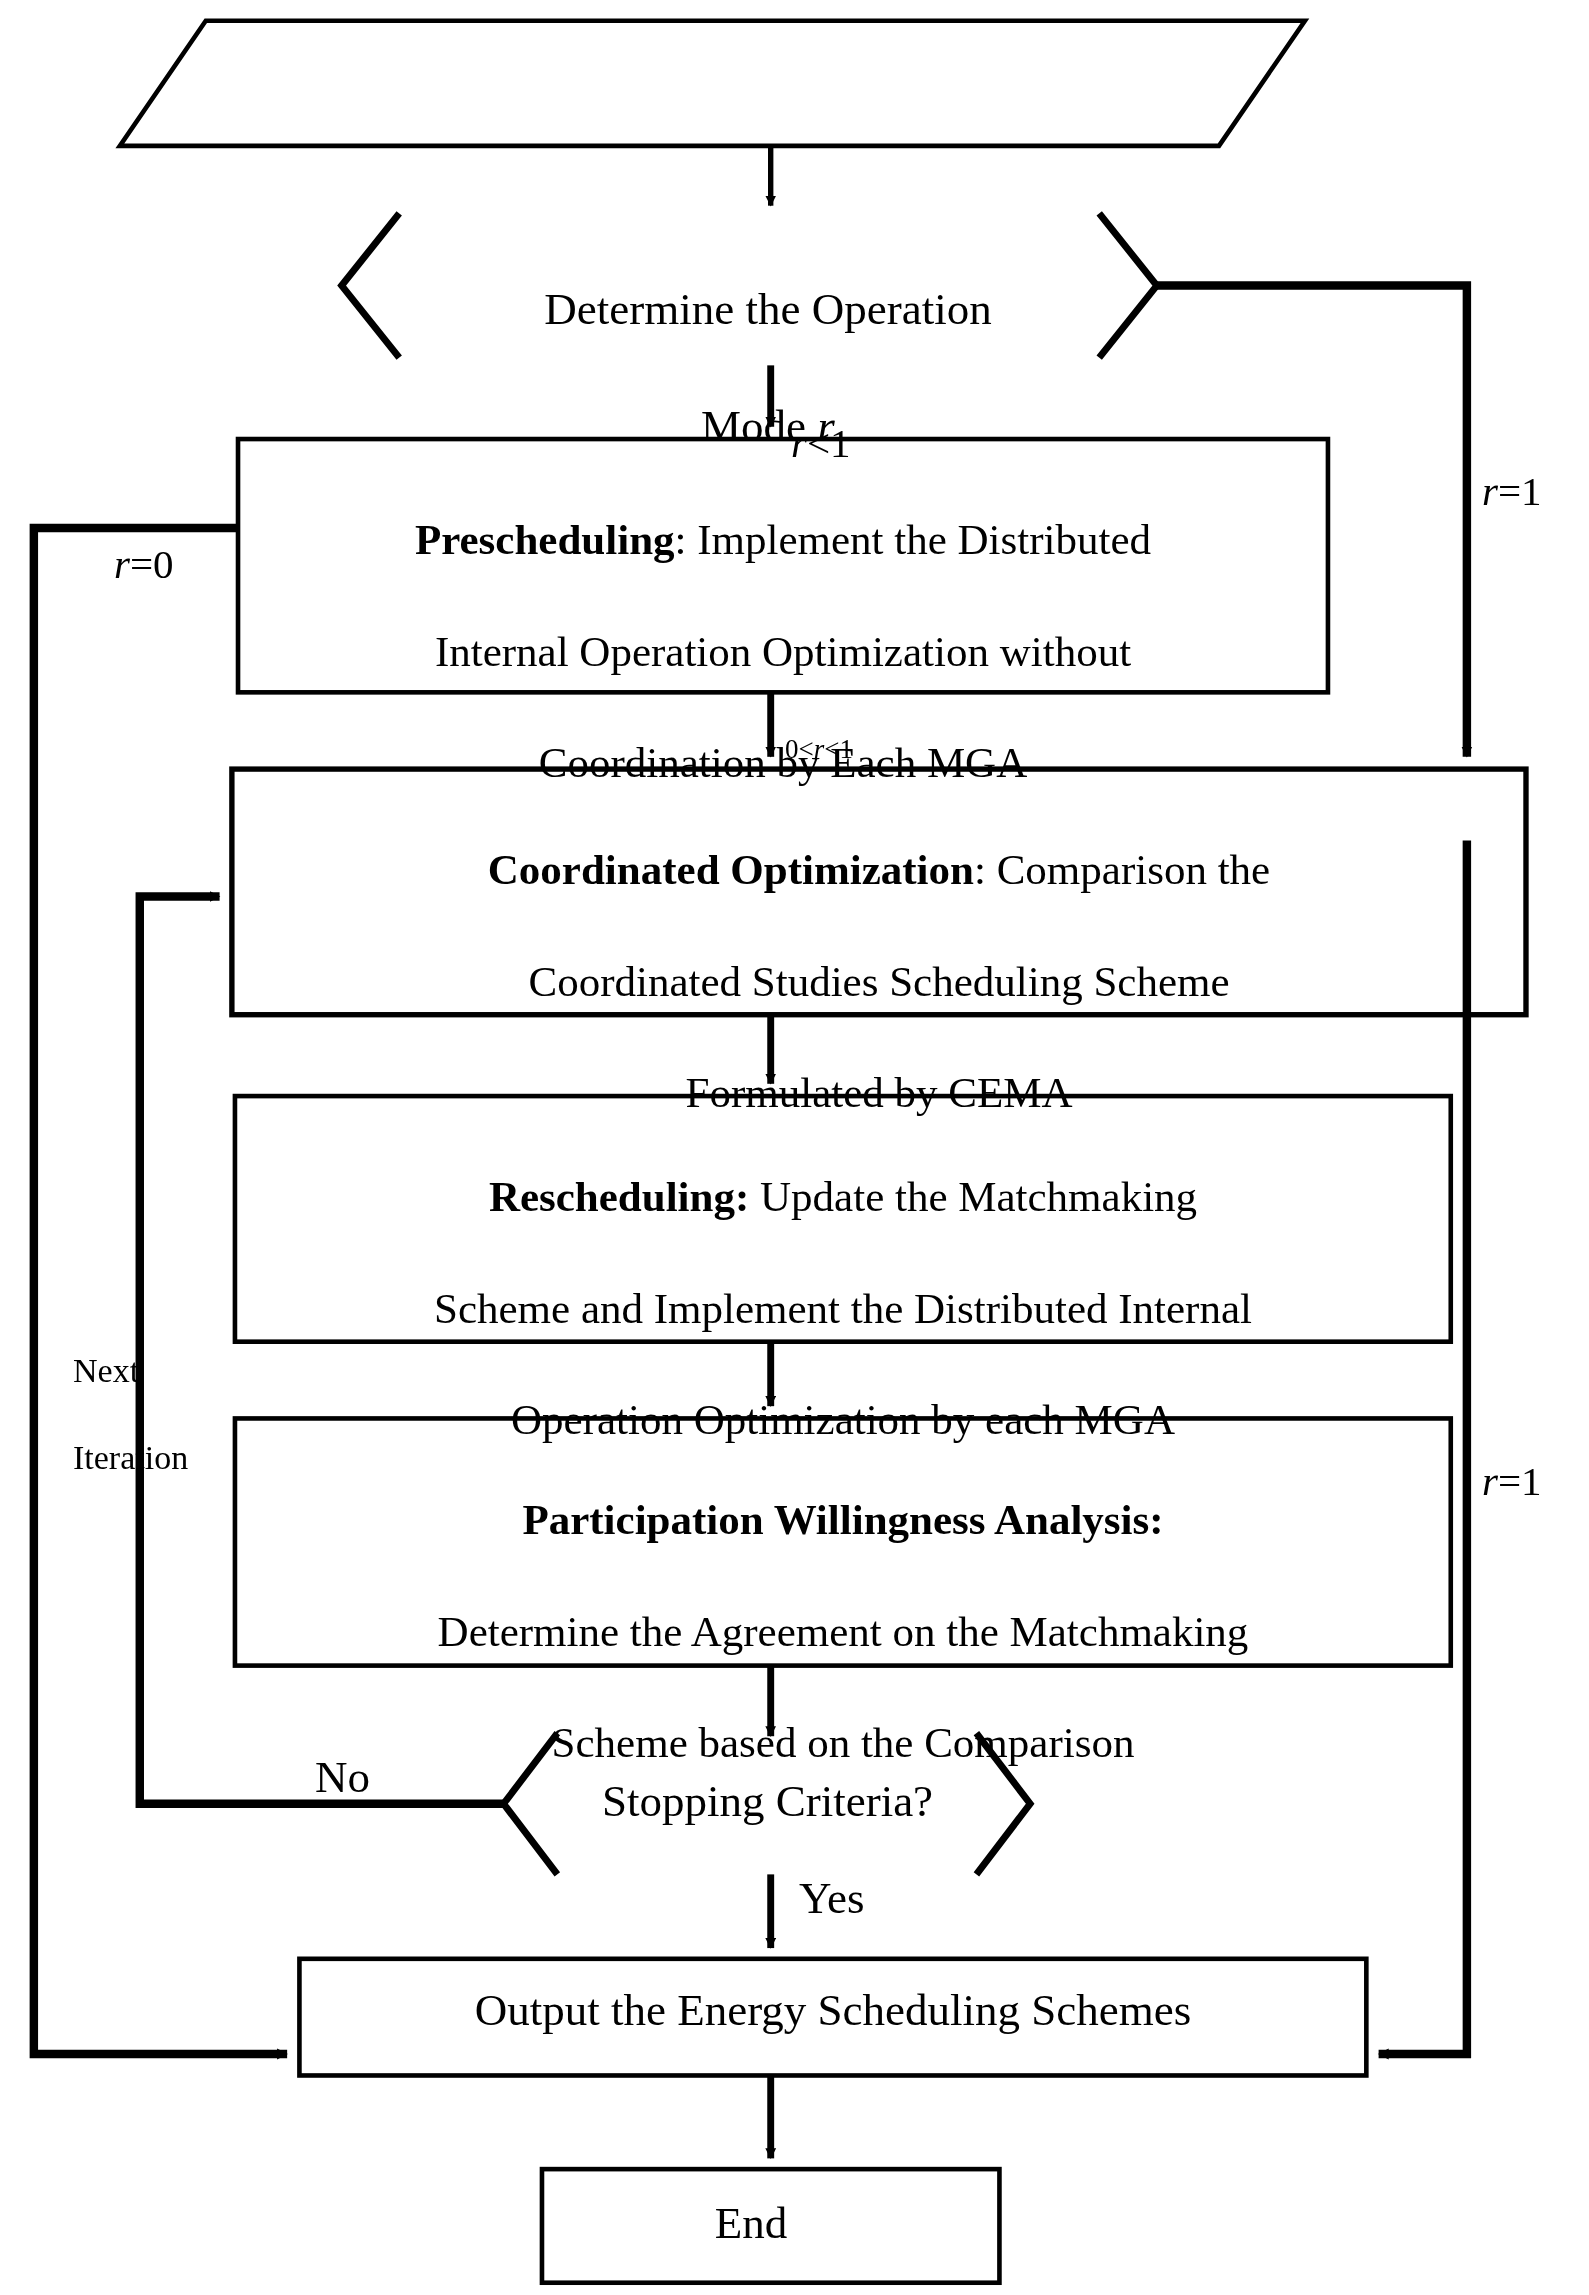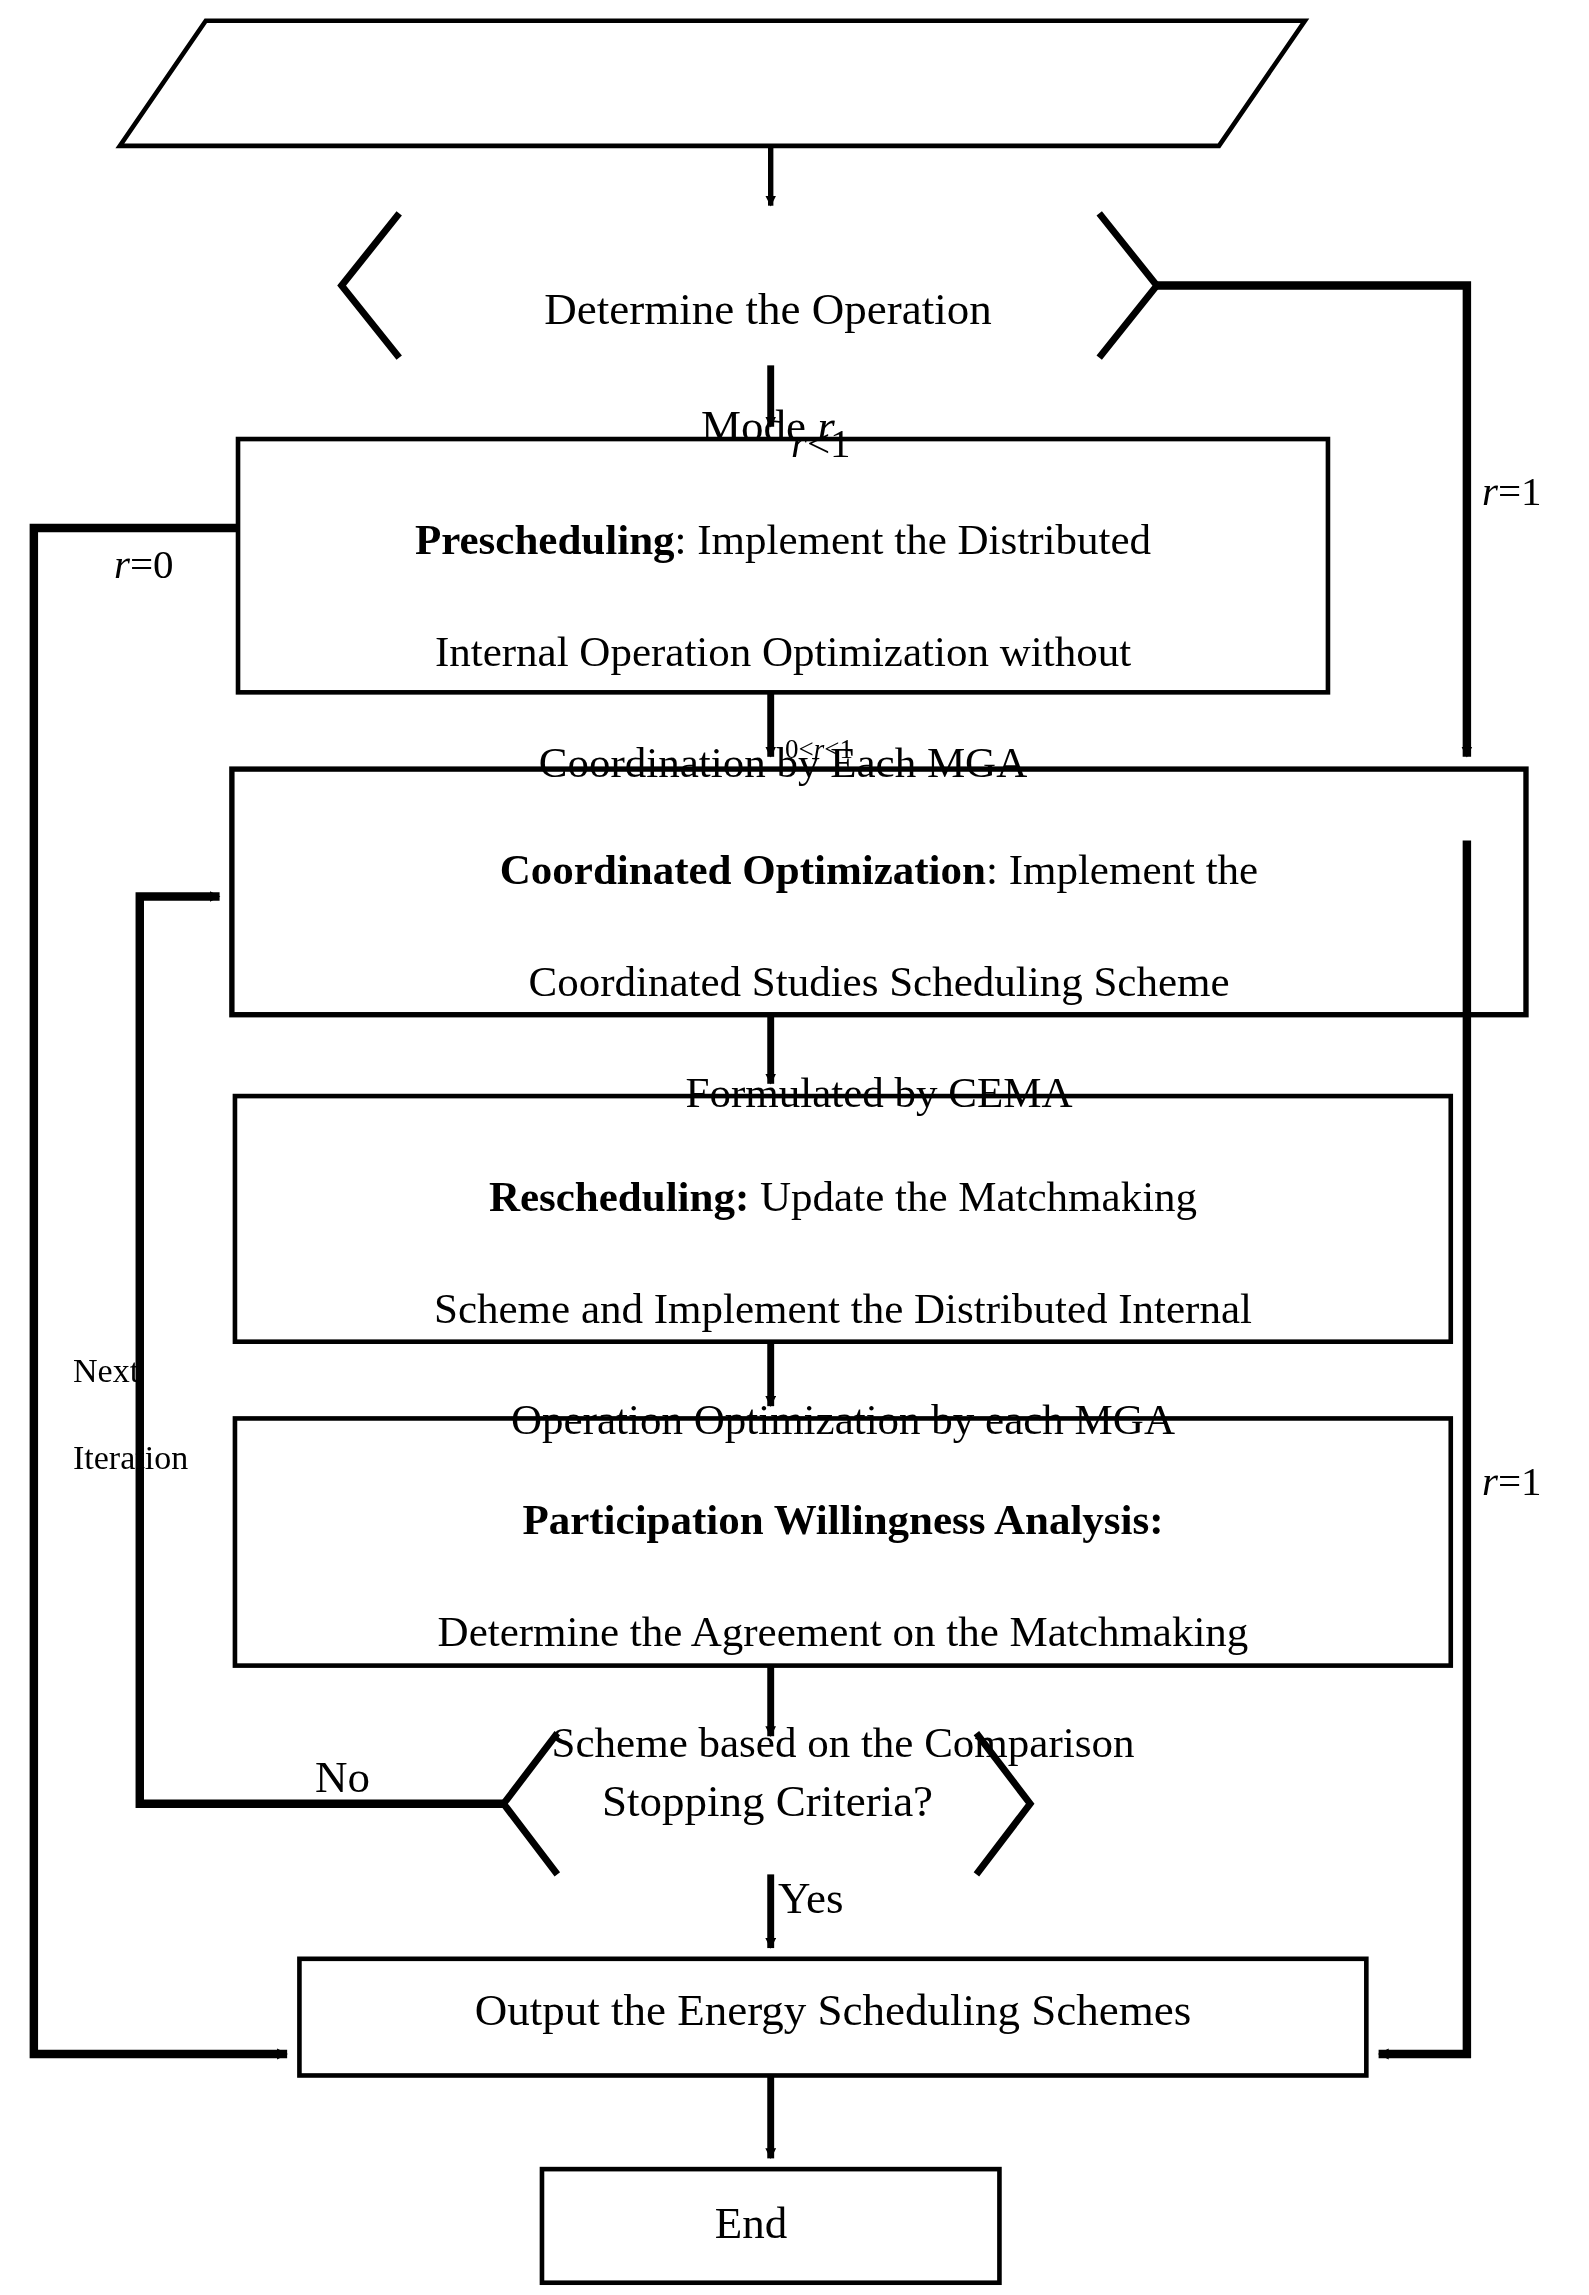--- a/index.html
+++ b/index.html
@@ -112,21 +112,21 @@
     <span>Mode </span><span class="ital">r</span>
   </div>
 
   <div class="node-text" style="left:244px; top:456px; width:1078px; font-size:43px;">
     <span class="bold-lead">Prescheduling</span><span>: Implement the Distributed</span><br>
     <span>Internal Operation Optimization without</span><br>
     <span>Coordination by  Each MGA</span>
   </div>
 
   <div class="node-text" style="left:238px; top:786px; width:1282px; font-size:43px;">
-    <span class="bold-lead">Coordinated Optimization</span><span>: Implement the</span><br>
+    <span class="bold-lead">Coordinated Optimization</span><span>: Comparison the</span><br>
     <span>Coordinated Studies Scheduling Scheme</span><br>
     <span>Formulated by  CEMA</span>
   </div>
 
   <div class="node-text" style="left:241px; top:1113px; width:1204px; font-size:43px;">
     <span class="bold-lead">Rescheduling:</span><span> Update the Matchmaking</span><br>
     <span>Scheme and Implement the Distributed Internal</span><br>
     <span>Operation Optimization by each MGA</span>
   </div>
 
@@ -162,16 +162,16 @@
     <span class="ital">r</span><span>=1</span>
   </div>
 
   <div class="edge-label" style="left:73px; top:1305px; width:230px; font-size:34px; line-height:1.28;">
     <span>Next</span><br>
     <span>Iteration</span>
   </div>
 
   <div class="edge-label" style="left:315px; top:1749px; font-size:45px;">No</div>
 
-  <div class="edge-label" style="left:778px; top:1870px; font-size:45px;">Yes</div>
+  <div class="edge-label" style="left:799px; top:1870px; font-size:45px;">Yes</div>
 
 </div>
 
 
 </body></html>

